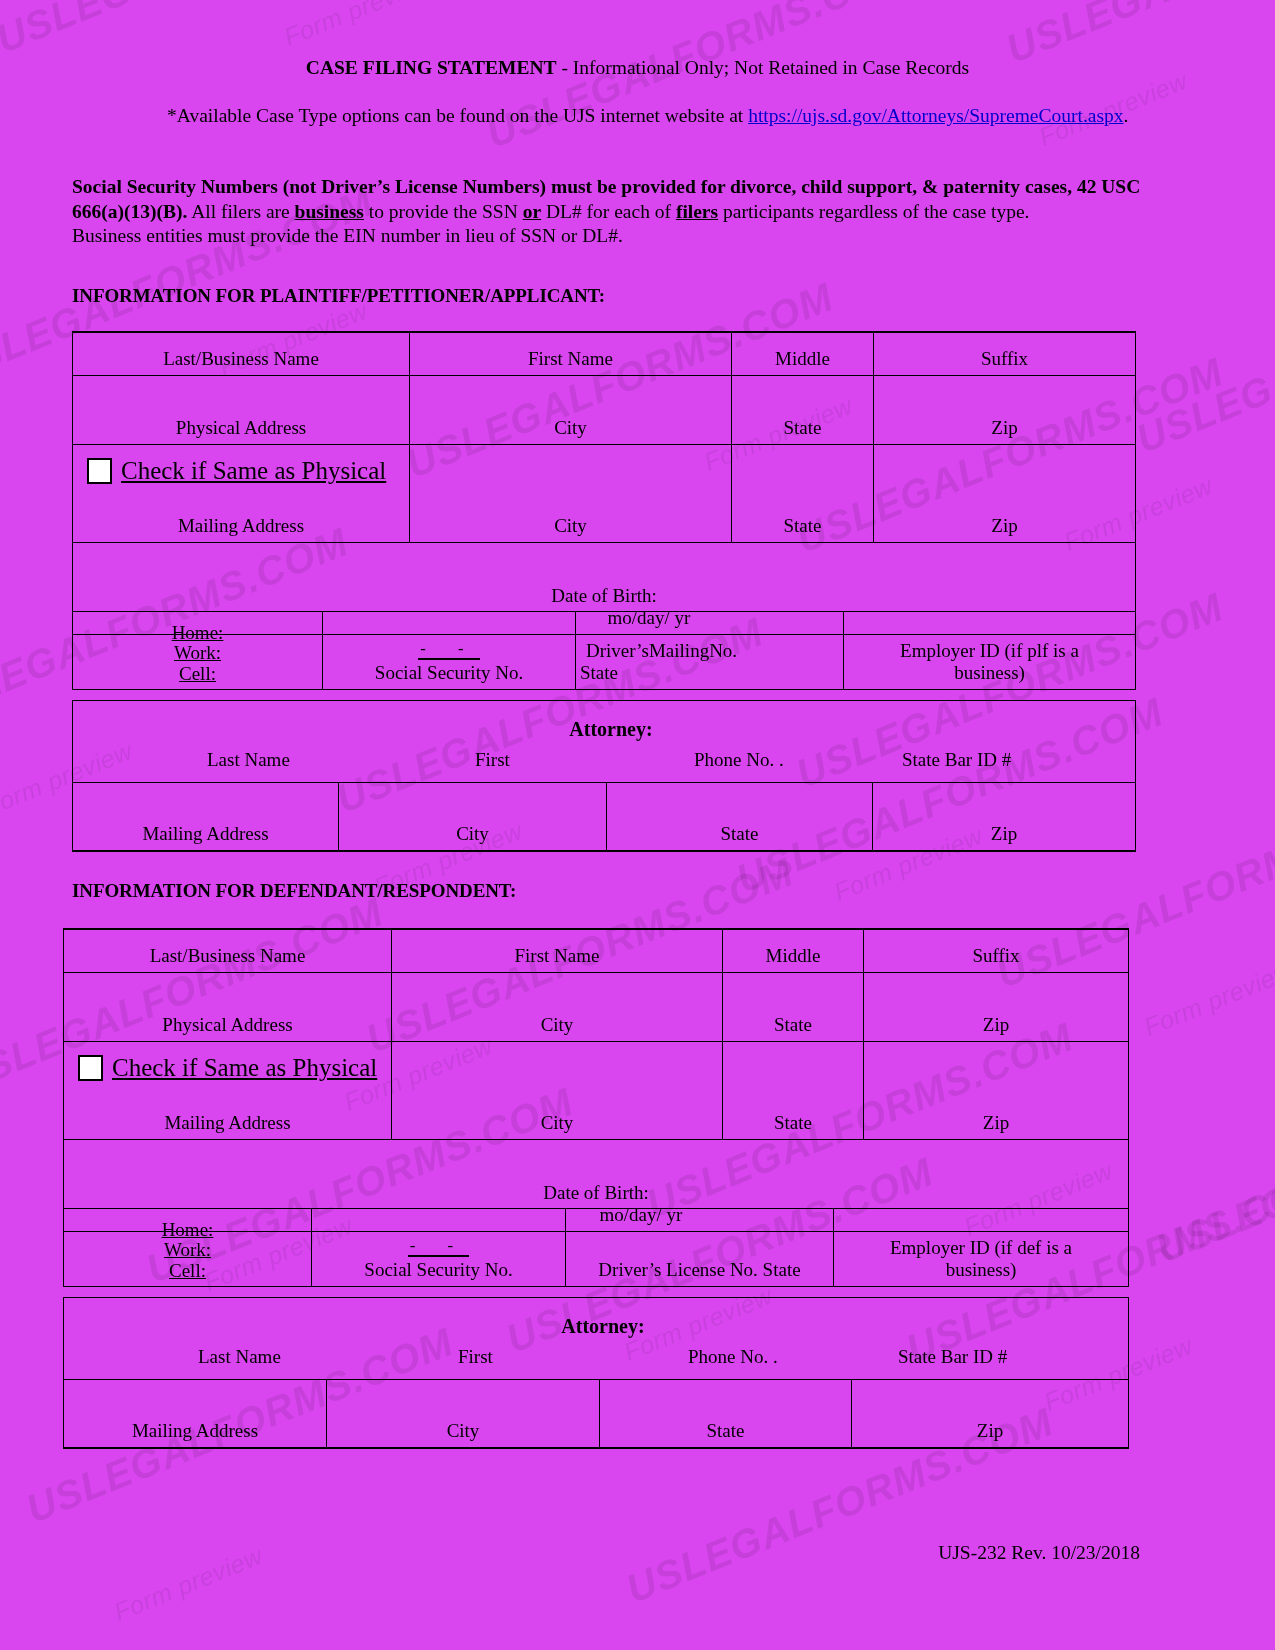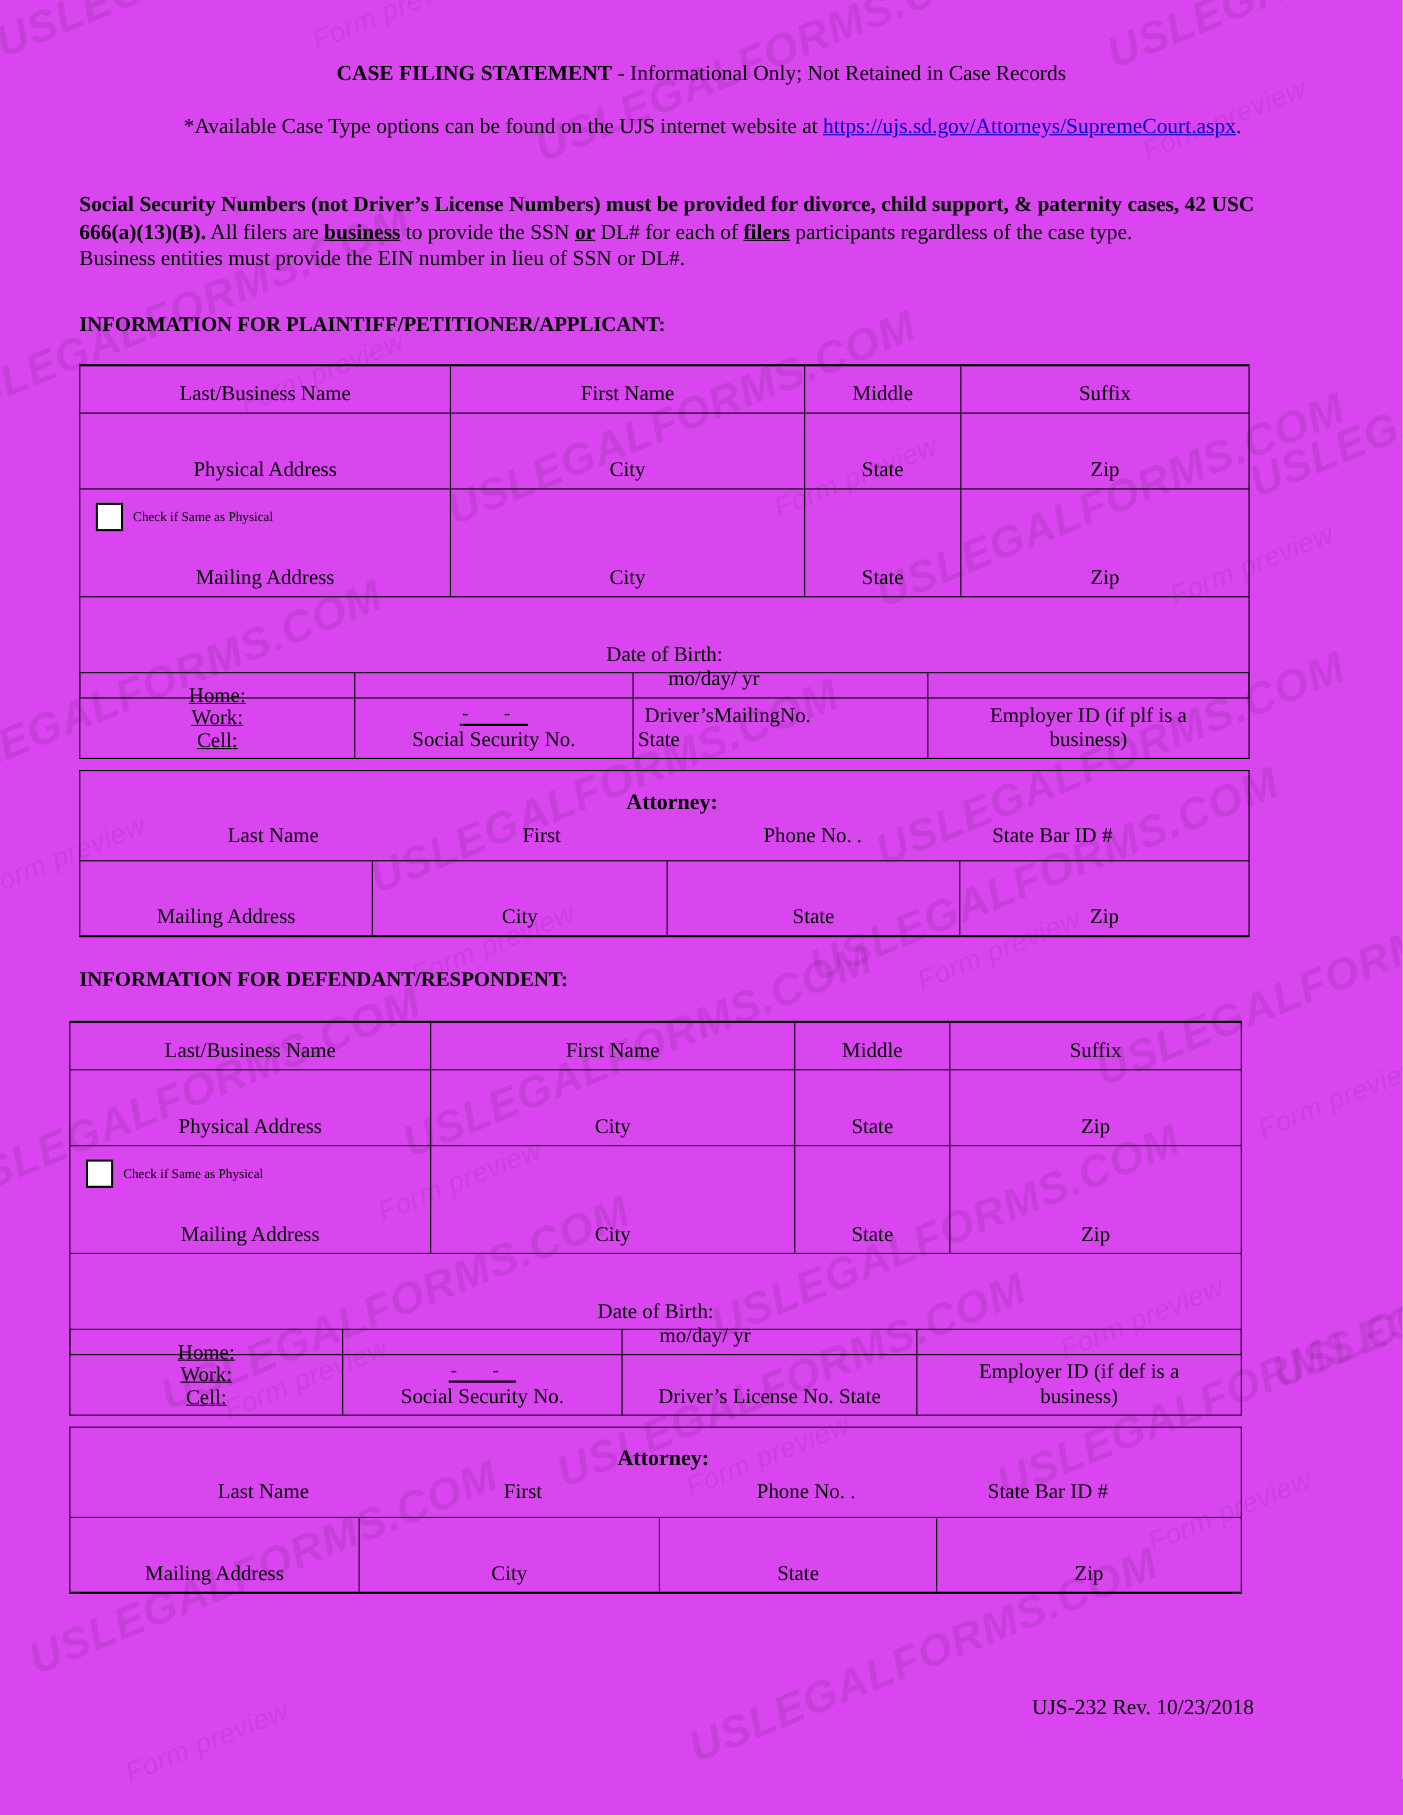--- a/index.html
+++ b/index.html
@@ -158,21 +158,21 @@
     align-items: center;
     gap: 9px;
   }
   .checkbox {
     width: 21px;
     height: 22px;
     border: 2px solid #000;
     background: #fff;
     display: inline-block;
   }
-  .checkbox-label { font-size: 12px; }
+  .checkbox-label { font-size: 25px; text-decoration: underline; }
   .mail-cell-inner {
     display: block;
     text-align: center;
   }
   .atty-cell {
     text-align: left;
     vertical-align: top;
     padding: 6px 0 0 0;
   }
   .atty-title {

